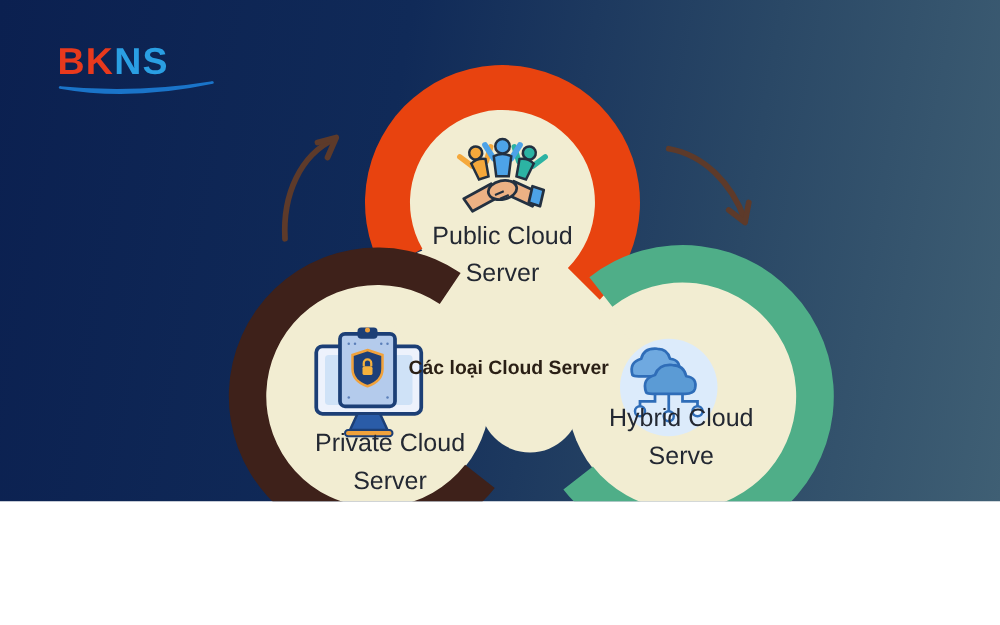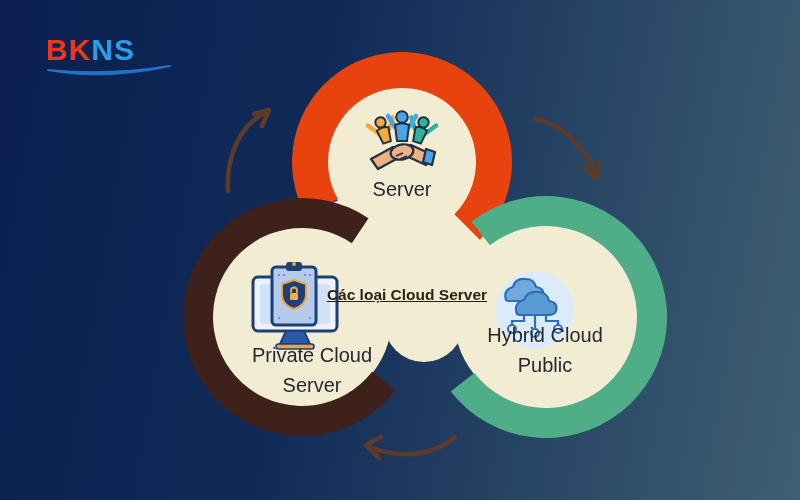--- a/index.html
+++ b/index.html
@@ -1,17 +1,17 @@
 <!DOCTYPE html>
 <html><head>
 <meta charset="utf-8">
 <style>
   html,body{margin:0;padding:0;}
   #stage{
-    position:relative;width:800px;height:500px;overflow:hidden;
+    position:relative;width:800px;height:401px;overflow:hidden;
     background:linear-gradient(100deg,#0b2050 0%,#102a58 38%,#2a4866 72%,#3f5f74 100%);
     font-family:"Liberation Sans",sans-serif;
   }
   #diagram-svg{position:absolute;left:0;top:0;}
   .node-label{
     position:absolute;width:230px;transform:translateX(-50%);
     text-align:center;color:#232832;font-size:20px;line-height:30px;
   }
   .center-title{
     position:absolute;width:210px;transform:translateX(-50%);
@@ -128,28 +128,29 @@
   </svg>
 
   <div class="logo">
     <span class="p1">BK</span><span class="p2">NS</span>
     <svg width="126" height="14" viewBox="0 0 126 14">
       <path d="M2,6 Q58,16 124,2 Q62,12 2,6 Z" fill="#1a74c9" stroke="#1a74c9" stroke-width="2" stroke-linejoin="round"></path>
     </svg>
   </div>
 
   <div class="node-label" style="left:402px;top:174px;">
+    <div>Public Cloud</div>
     <div>Server</div>
   </div>
   <div class="node-label" style="left:312px;top:340px;">
     <div>Private Cloud</div>
     <div>Server</div>
   </div>
   <div class="node-label" style="left:545px;top:320px;">
     <div>Hybrid Cloud</div>
-    <div>Public</div>
+    <div>Serve</div>
   </div>
 
-  <div class="center-title" style="left:407px;top:284px;text-decoration:underline;">
+  <div class="center-title" style="left:407px;top:284px;">
     <div>Các loại Cloud Server</div>
   </div>
 
 </div>
 
 </body></html>

